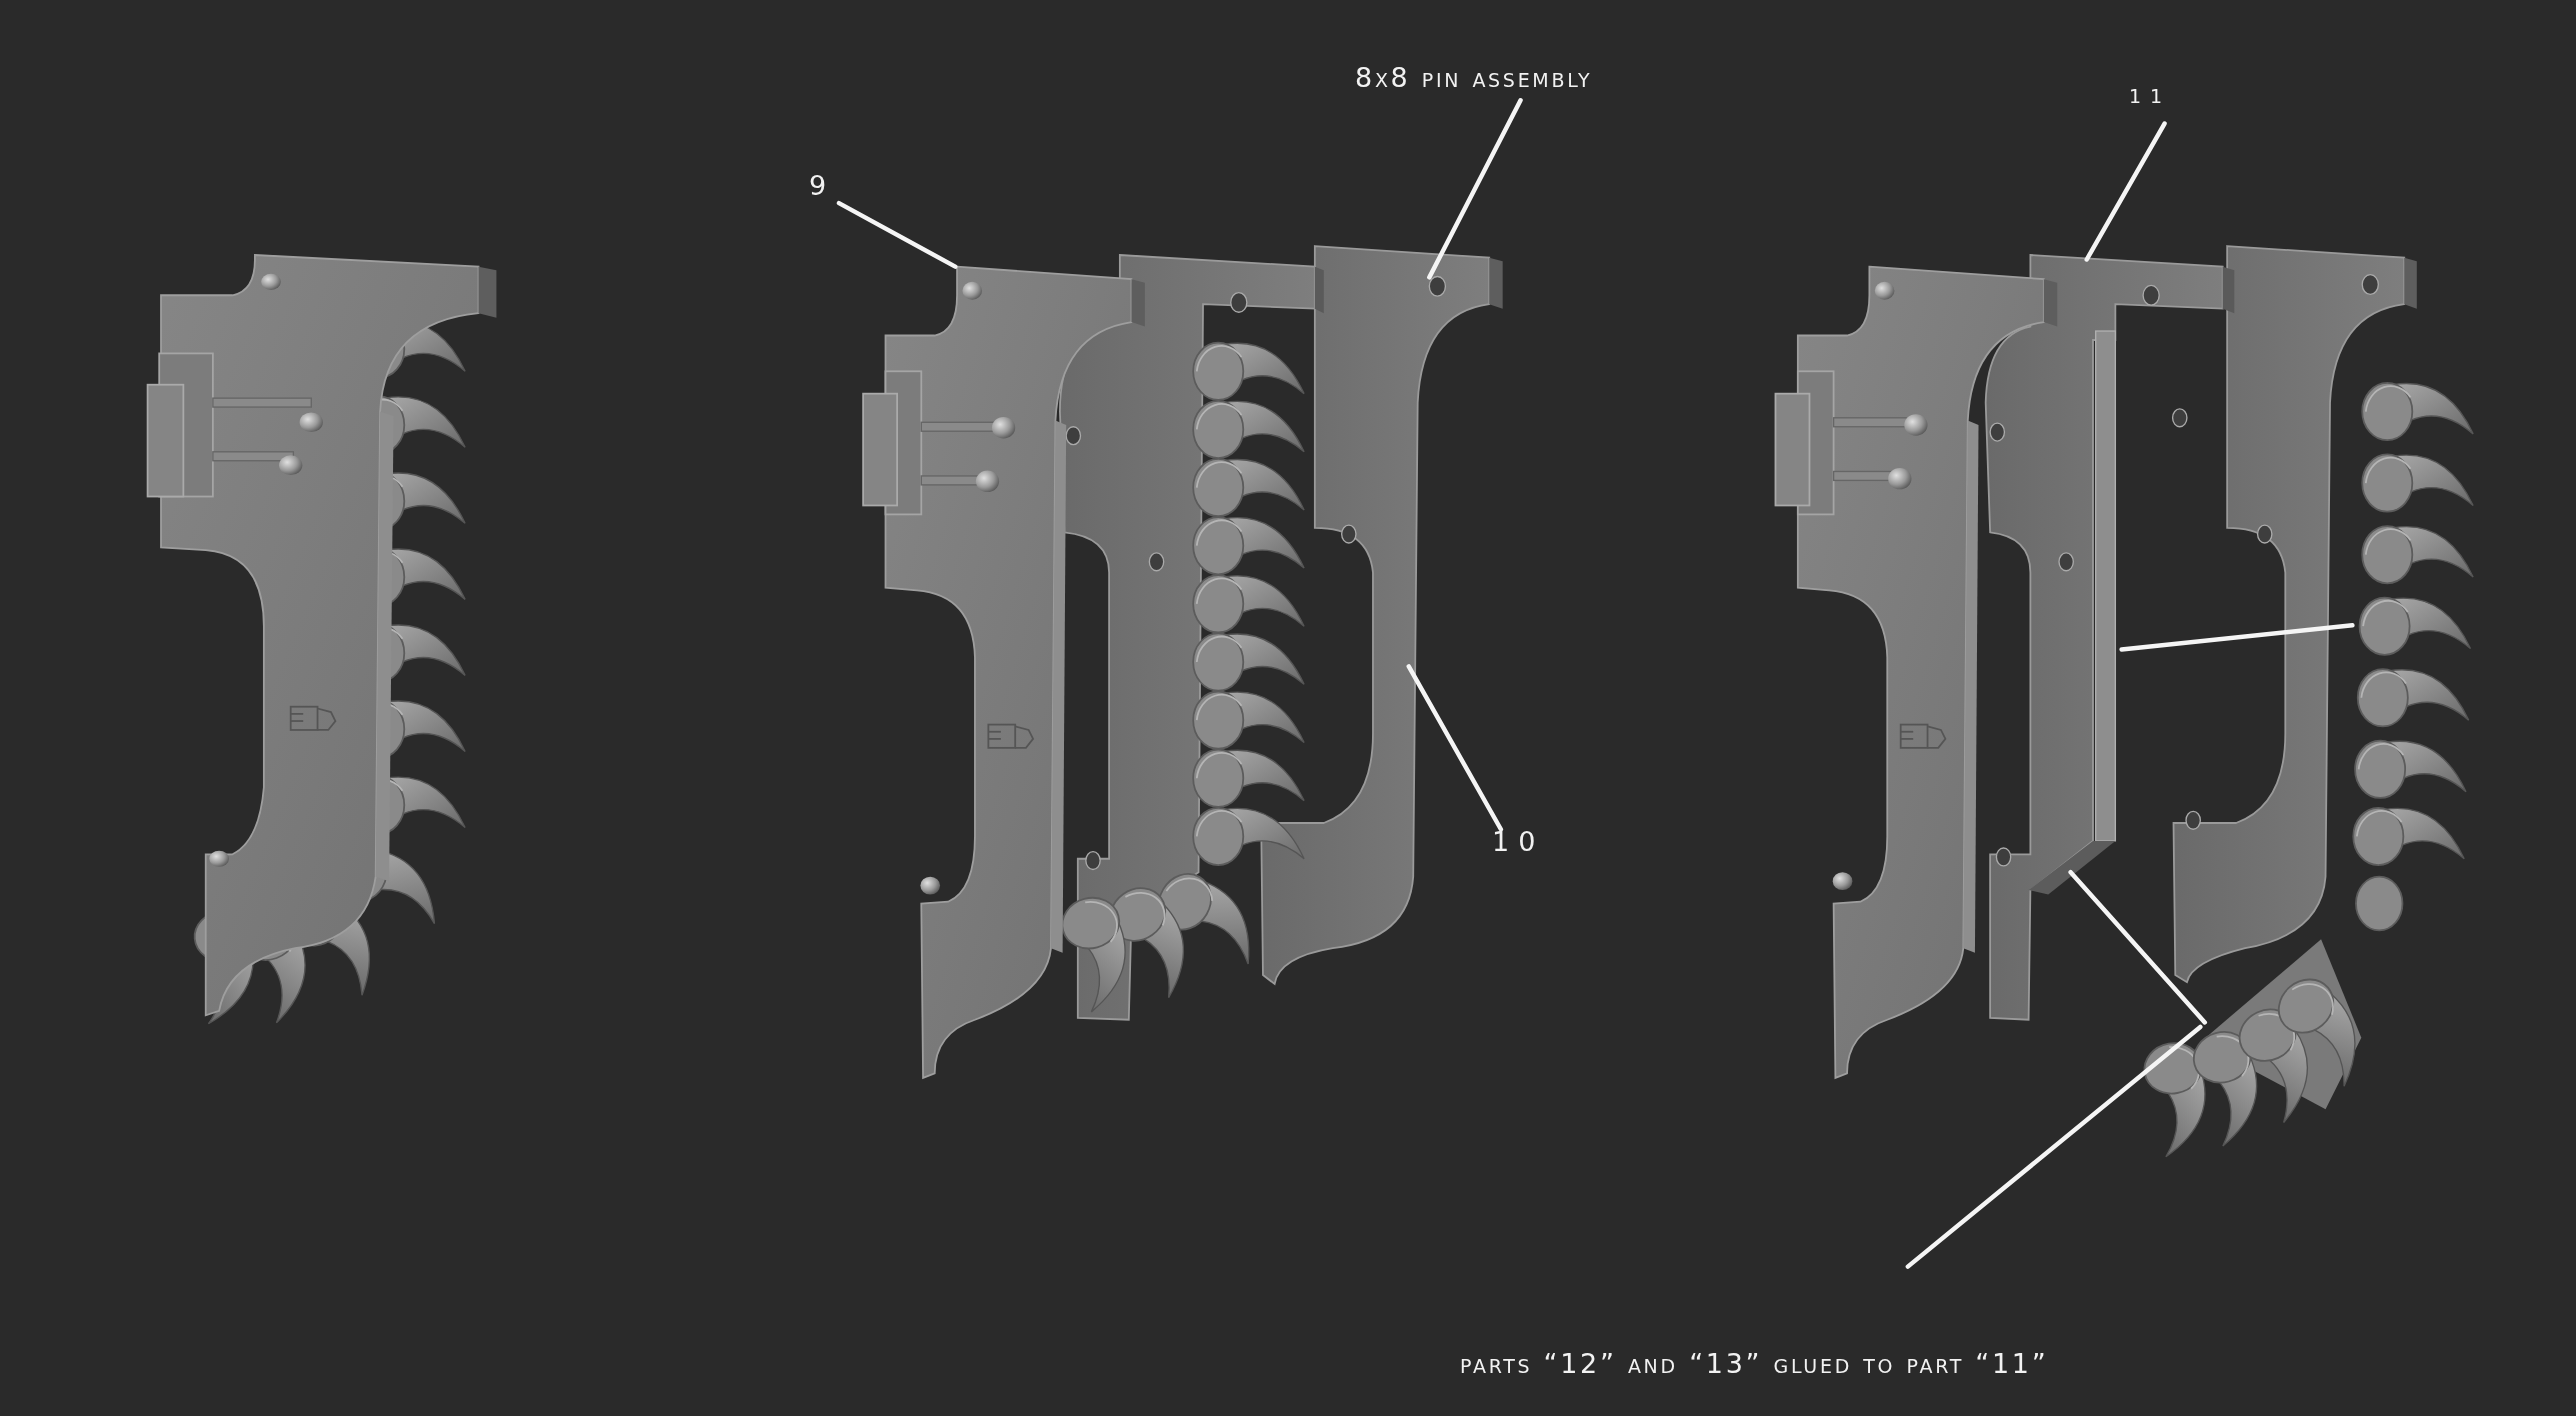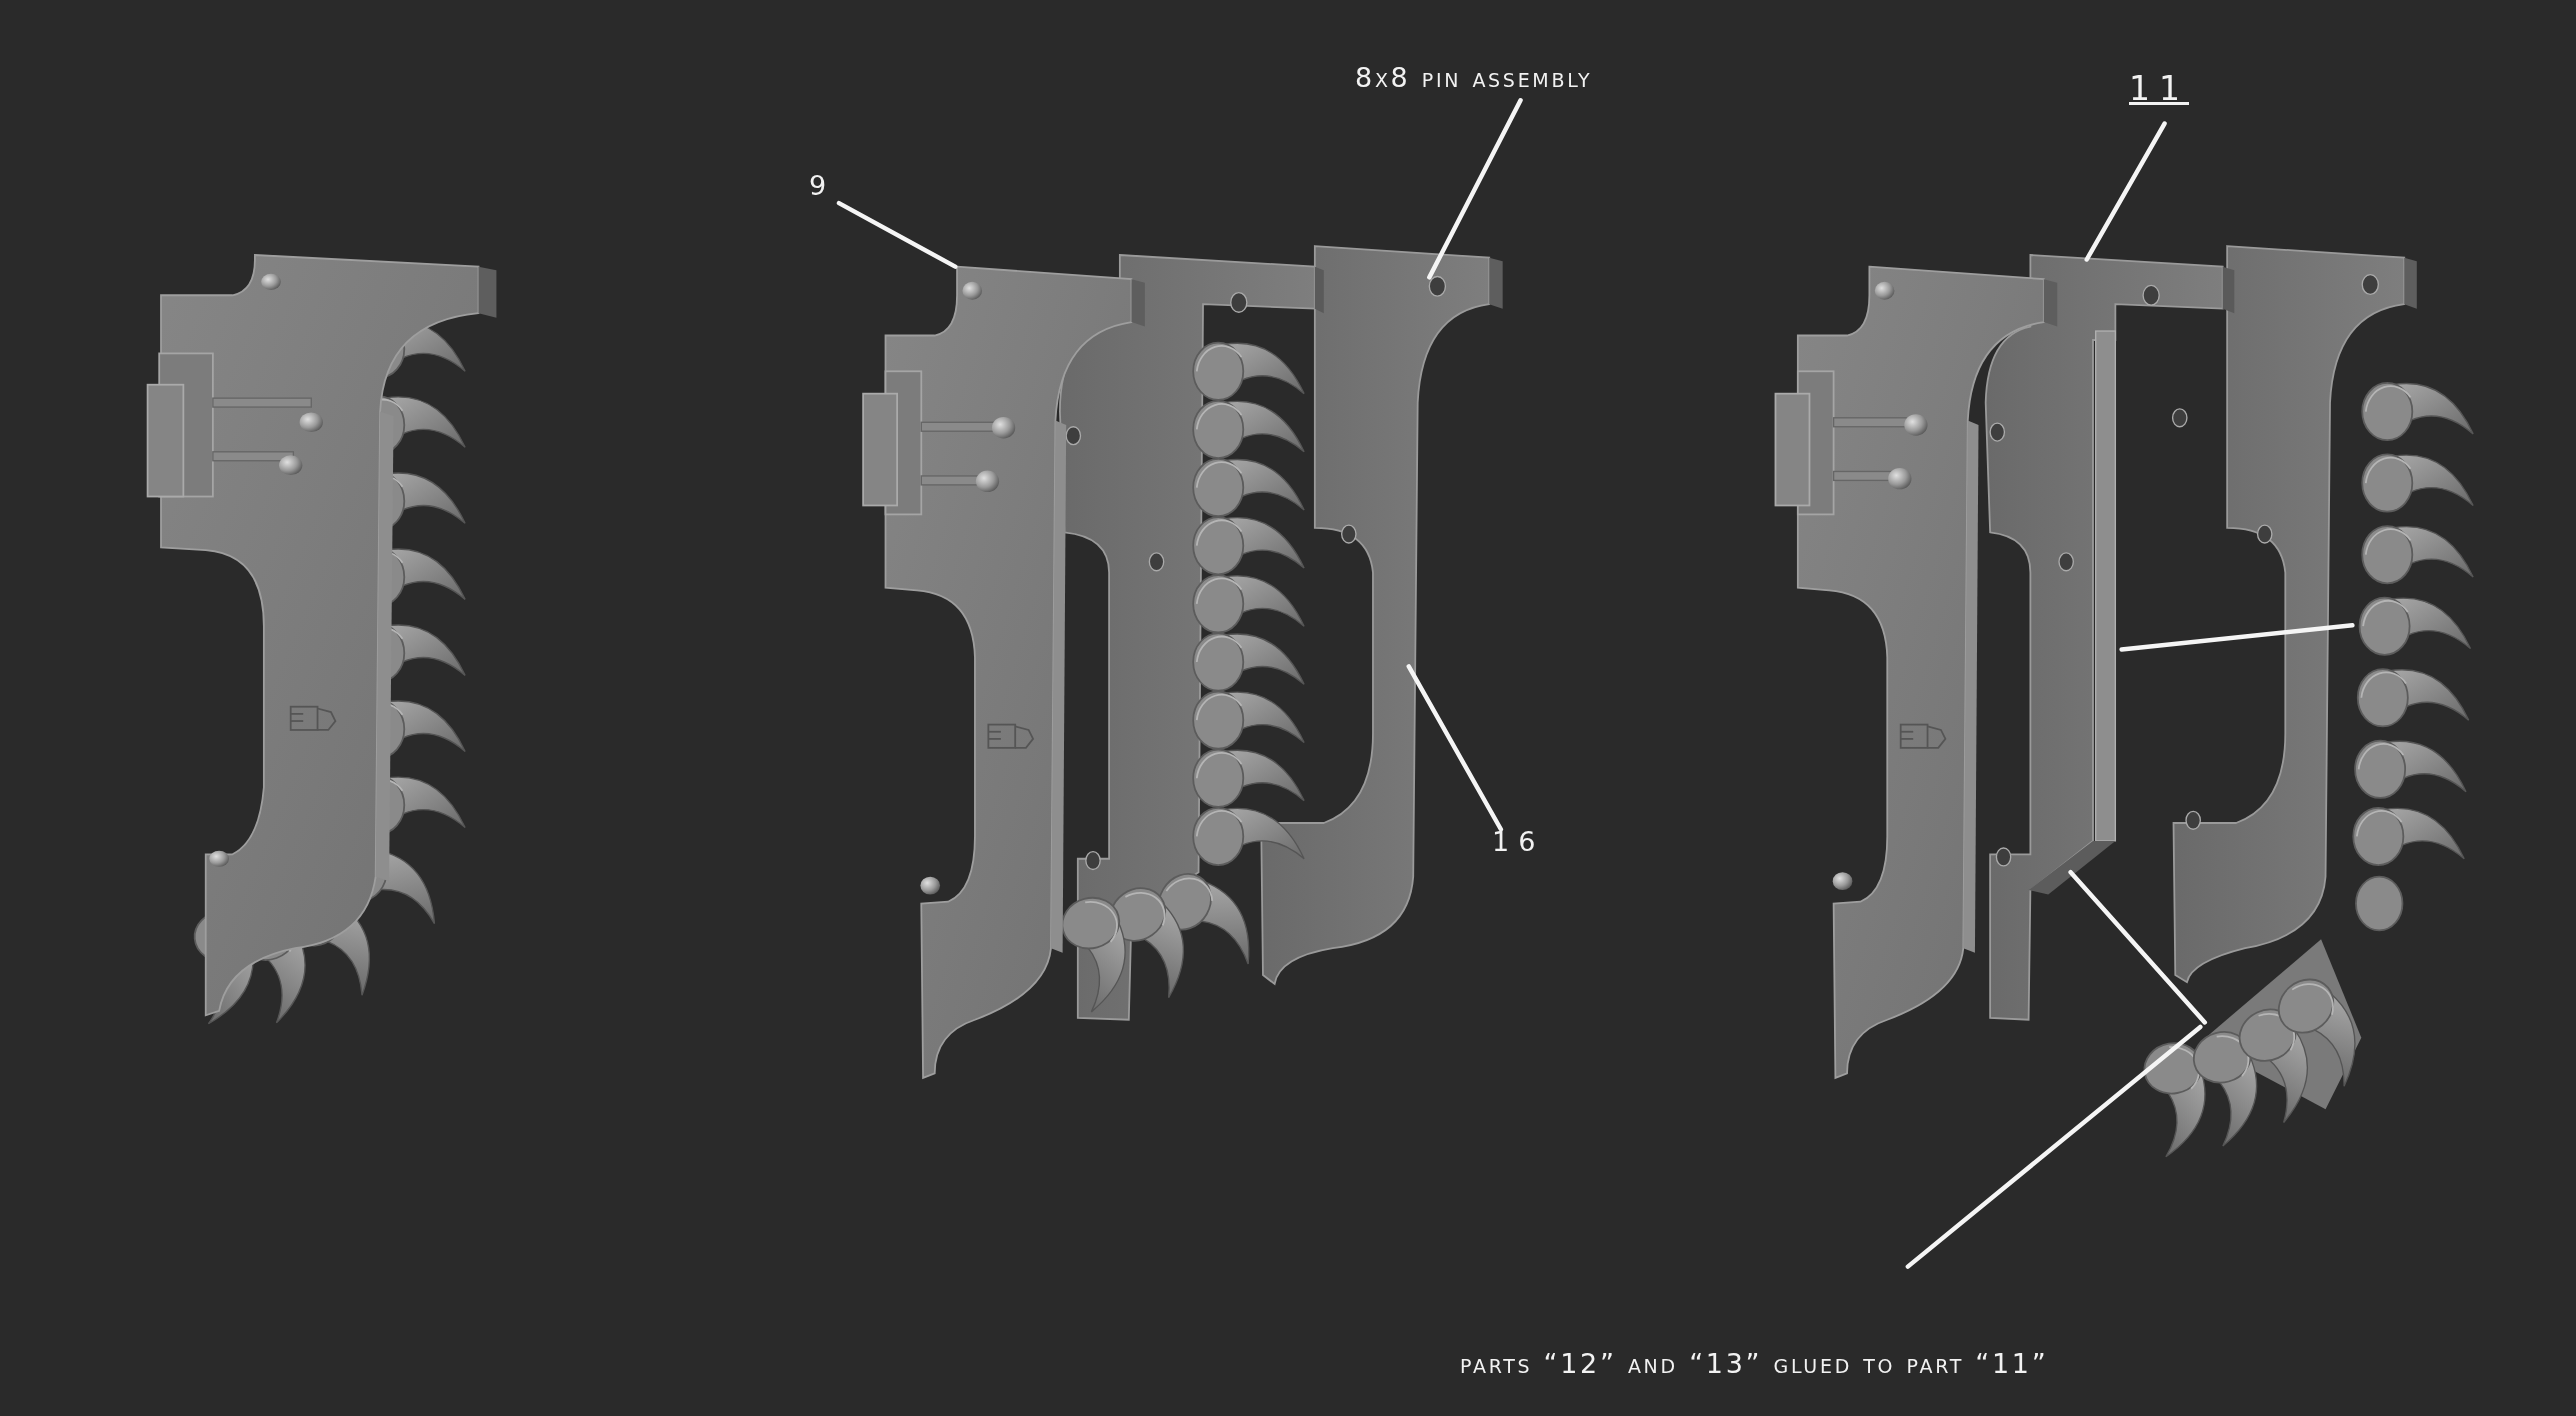--- a/index.html
+++ b/index.html
@@ -204,16 +204,16 @@
     <line x1="1575" y1="745" x2="1678" y2="927"></line>
     <line x1="2420" y1="138" x2="2333" y2="290"></line>
     <line x1="2372" y1="726" x2="2630" y2="699"></line>
     <line x1="2315" y1="975" x2="2465" y2="1143"></line>
     <line x1="2133" y1="1416" x2="2460" y2="1148"></line>
   </g>
 </svg>
 
 <div class="label" style="left:1355px;top:64px;font-size:27px;text-align:right;">8x8 pin assembly</div>
 <div class="label num" style="left:809px;top:172px;font-size:27px;">9</div>
-<div class="label num" style="left:1492px;top:828px;font-size:27px;">16</div>
-<div class="label num" style="left:2129px;top:72px;font-size:33px;text-decoration:underline;">11</div>
+<div class="label num" style="left:1492px;top:828px;font-size:27px;">10</div>
+<div class="label num" style="left:2129px;top:87px;font-size:19px;">11</div>
 <div class="label" style="left:1460px;top:1350px;font-size:27px;">parts “12” and “13” glued to part “11”</div>
 
 
 </body></html>

